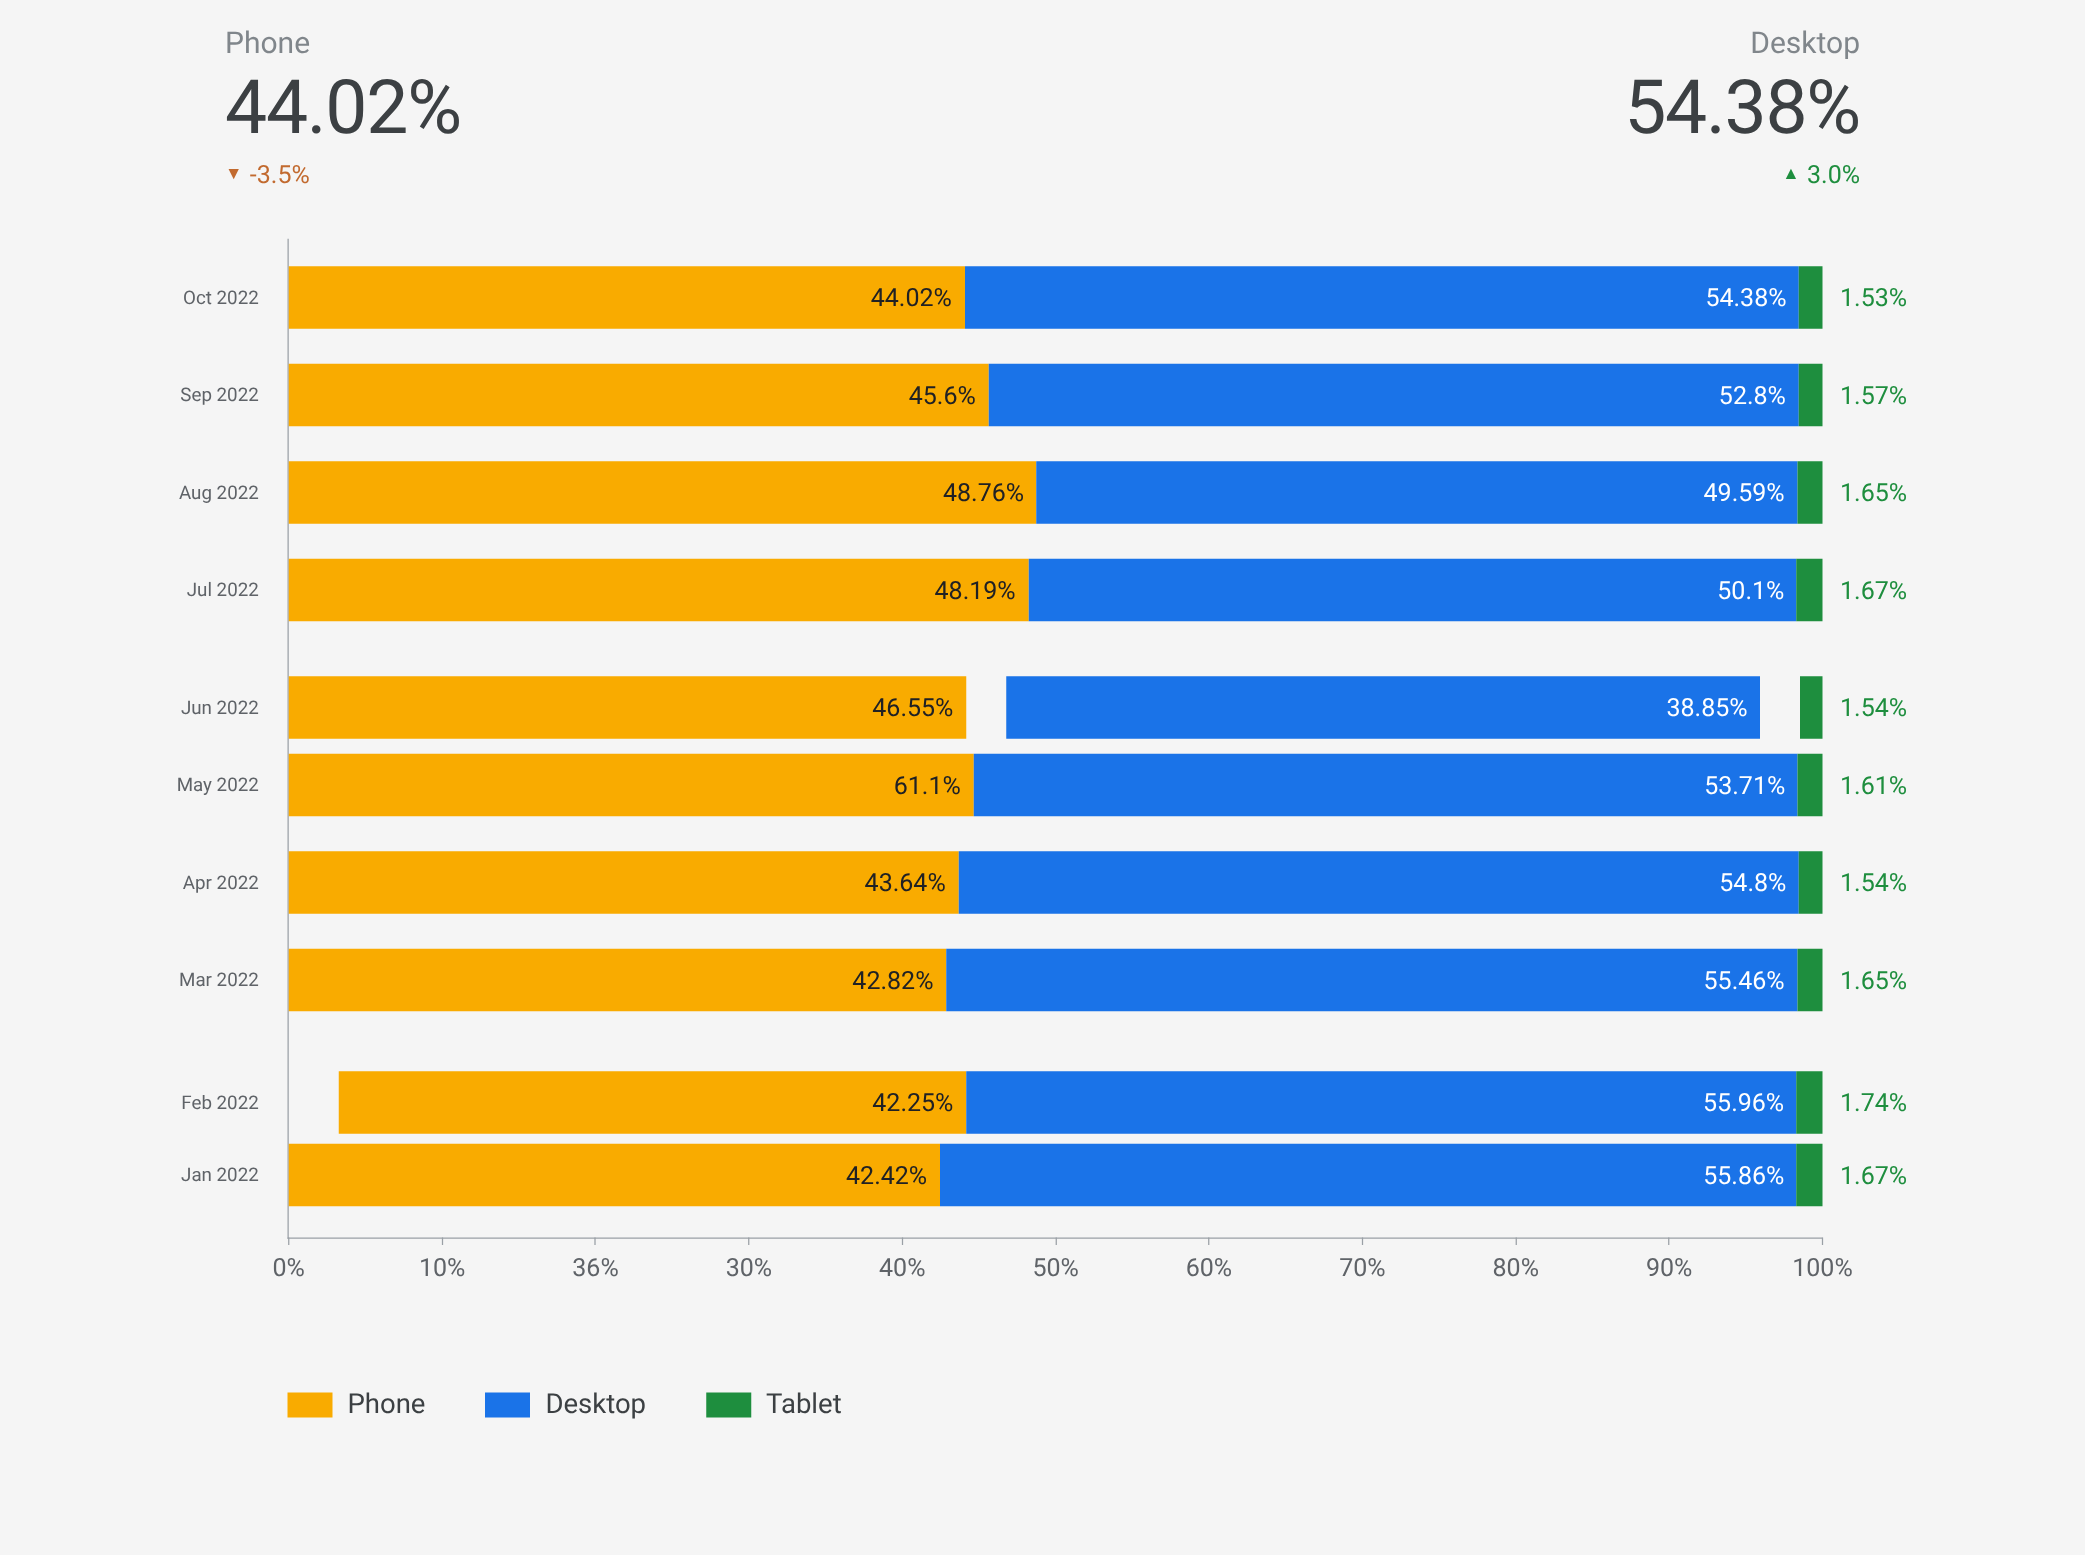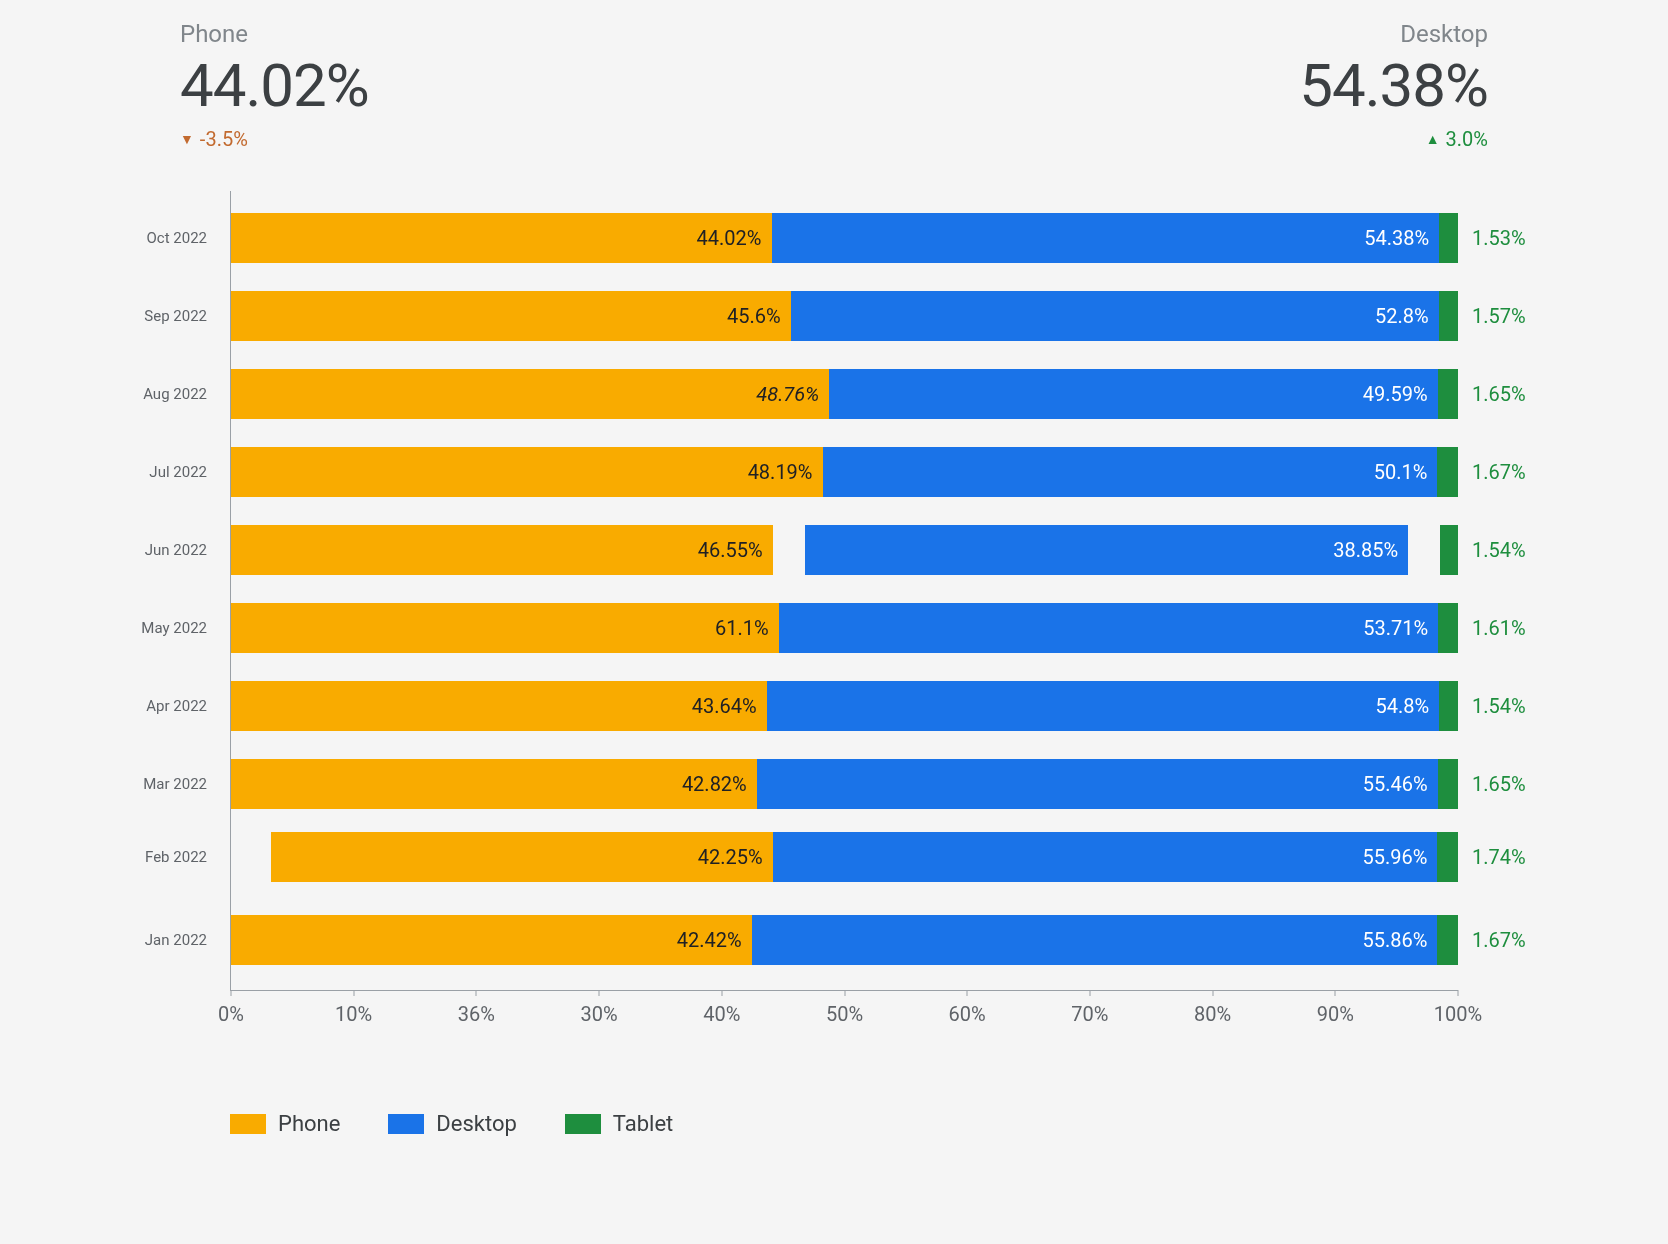--- a/index.html
+++ b/index.html
@@ -167,41 +167,41 @@
           <div class="seg-label">45.6%</div>
         </div>
         <div class="seg desktop" style="width: 52.8158%;">
           <div class="seg-label">52.8%</div>
         </div>
         <div class="seg tablet" style="width: 1.57047%;"></div>
         <div class="tablet-out">1.57%</div>
       </div>
       <div class="row" style="top: 178px; border-radius: 17px;">
         <div class="ylabel">Aug 2022</div>
-        <div class="seg phone" style="width: 48.76%; font-style: italic;">
+        <div class="seg phone" style="width: 48.76%;">
           <div class="seg-label">48.76%</div>
         </div>
         <div class="seg desktop" style="width: 49.59%;">
           <div class="seg-label">49.59%</div>
         </div>
         <div class="seg tablet" style="width: 1.65%;"></div>
         <div class="tablet-out">1.65%</div>
       </div>
       <div class="row" style="top: 256px;">
         <div class="ylabel">Jul 2022</div>
         <div class="seg phone" style="width: 48.2093%;">
           <div class="seg-label">48.19%</div>
         </div>
         <div class="seg desktop" style="width: 50.12%;">
           <div class="seg-label">50.1%</div>
         </div>
         <div class="seg tablet" style="width: 1.67067%;"></div>
         <div class="tablet-out">1.67%</div>
       </div>
-      <div class="row" style="top: 334px; gap: 32px;">
+      <div class="row" style="top: 350px; gap: 32px;">
         <div class="ylabel">Jun 2022</div>
         <div class="seg phone" style="width: 46.5826%;">
           <div class="seg-label">46.55%</div>
         </div>
         <div class="seg desktop" style="width: 51.8763%;">
           <div class="seg-label">38.85%</div>
         </div>
         <div class="seg tablet" style="width: 1.54108%;"></div>
         <div class="tablet-out">1.54%</div>
       </div>
@@ -231,21 +231,21 @@
         <div class="ylabel">Mar 2022</div>
         <div class="seg phone" style="width: 42.85%;">
           <div class="seg-label">42.82%</div>
         </div>
         <div class="seg desktop" style="width: 55.4988%;">
           <div class="seg-label">55.46%</div>
         </div>
         <div class="seg tablet" style="width: 1.65116%;"></div>
         <div class="tablet-out">1.65%</div>
       </div>
-      <div class="row" style="top: 641px; padding-left: 40px;">
+      <div class="row" style="top: 666px; padding-left: 40px;">
         <div class="ylabel">Feb 2022</div>
         <div class="seg phone" style="width: 42.2711%;">
           <div class="seg-label">42.25%</div>
         </div>
         <div class="seg desktop" style="width: 55.988%;">
           <div class="seg-label">55.96%</div>
         </div>
         <div class="seg tablet" style="width: 1.74087%;"></div>
         <div class="tablet-out">1.74%</div>
       </div>

